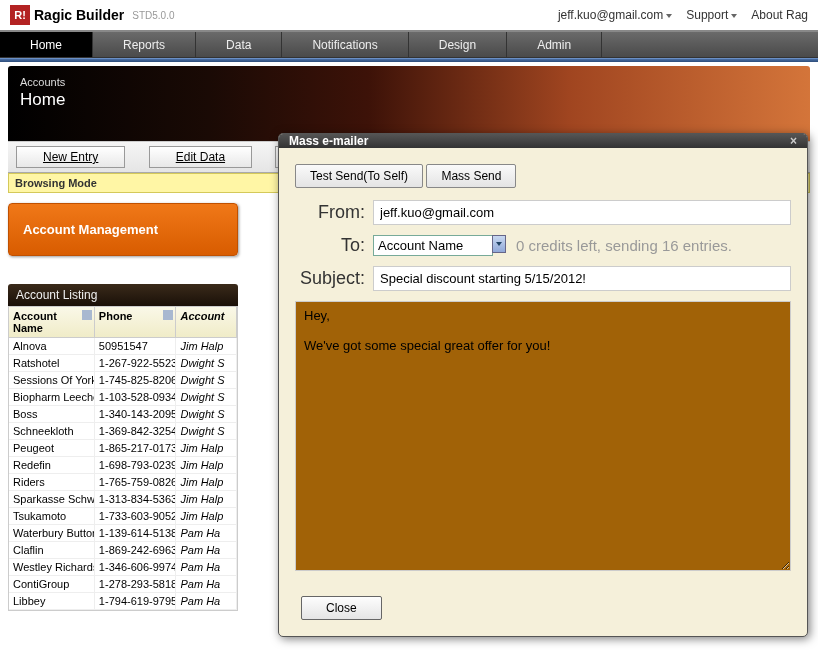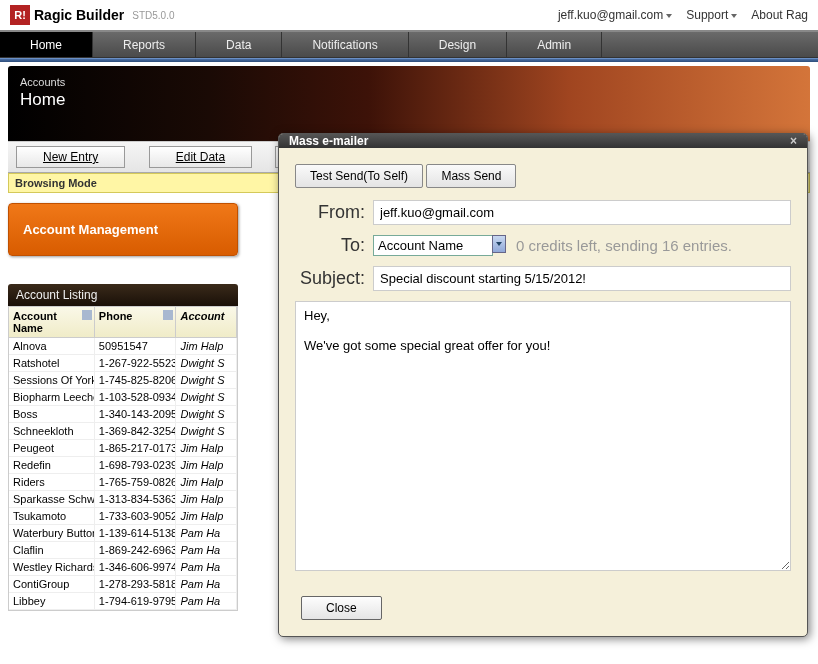--- a/index.html
+++ b/index.html
@@ -49,21 +49,21 @@
 .modal-close { margin-left: auto; cursor: pointer; font-weight: bold; color: #ccc; }
 .modal-body { padding: 16px; }
 .btn-row { margin-bottom: 12px; }
 .modal-btn { background: linear-gradient(#fafafa, #e4e4e4); border: 1px solid #888; padding: 4px 14px; font-size: 12px; cursor: pointer; border-radius: 2px; }
 .form-row { display: flex; align-items: center; margin-bottom: 10px; }
 .form-label { width: 70px; text-align: right; font-size: 18px; color: #333; margin-right: 8px; }
 .form-input { flex: 1; border: 1px solid #ccc; padding: 4px 6px; font-size: 13px; background: #fff; }
 .to-select { border: 1px solid #7a9; background: #fff; padding: 2px 4px; font-size: 13px; width: 120px; }
 .to-select-wrap { display:flex; align-items:center; gap:10px; flex:1; }
 .credits-text { color: #999; font-size: 15px; }
-.msg-body { width: 100%; height: 270px; border: 1px solid #ccc; background: #ffffff; padding: 6px 8px; font-size: 13px; font-family: Arial; resize: both; }
+.msg-body { width: 100%; height: 270px; border: 1px solid #ccc; background: #a16207; padding: 6px 8px; font-size: 13px; font-family: Arial; resize: both; }
 .modal-footer { padding: 6px 0 16px 22px; }
 .close-btn { background: linear-gradient(#fdfdfd, #e5e5e5); border: 1px solid #666; padding: 4px 24px; font-size: 12px; cursor: pointer; border-radius: 2px; }
 .select-arrow-box { width: 14px; height:18px; background: linear-gradient(#c8d8f0,#90a8d8); display:inline-flex; align-items:center; justify-content:center; border:1px solid #668; margin-left:-1px;}
 .select-arrow-box .t{width:0;height:0;border-left:3px solid transparent;border-right:3px solid transparent;border-top:4px solid #246;}
 </style>
 </head>
 <body>
 
 <div class="top-header">
   <div class="logo-box">R!</div>

